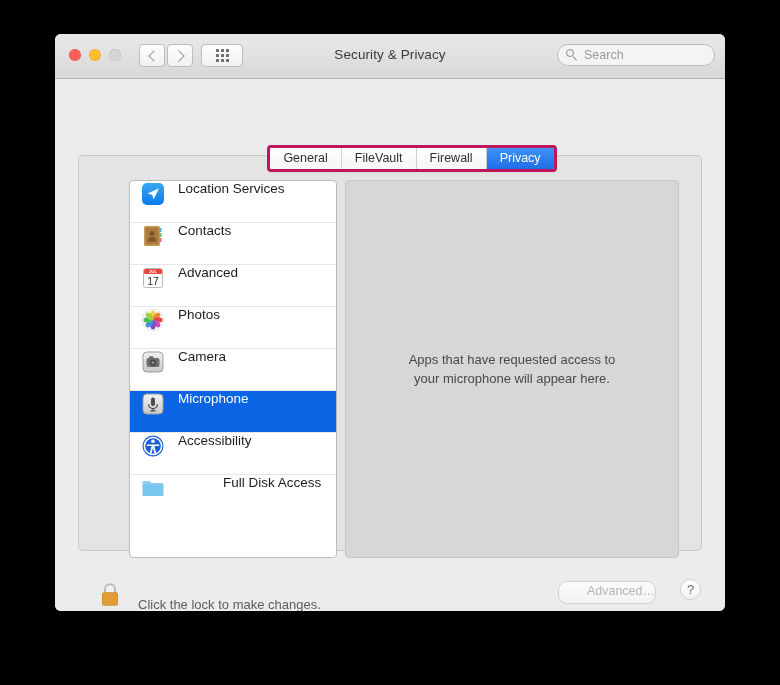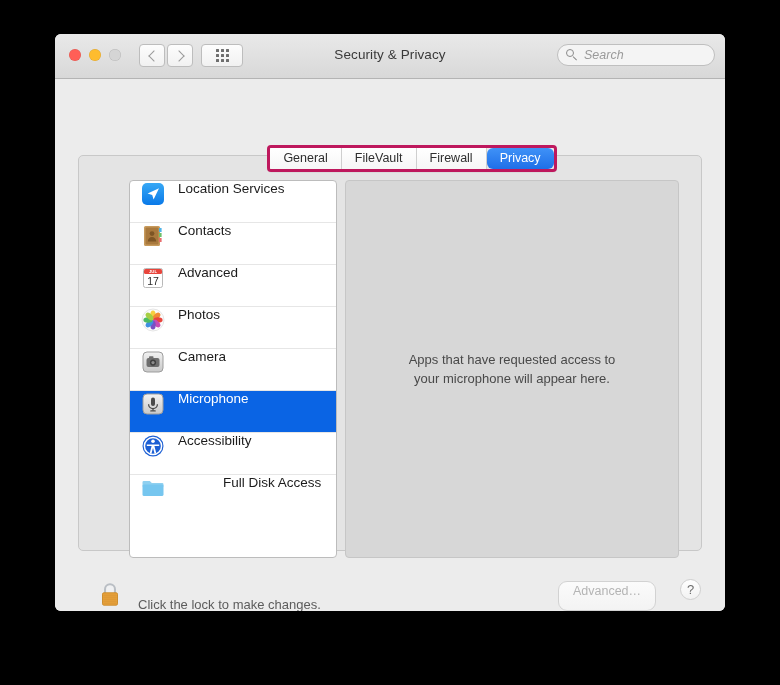--- a/index.html
+++ b/index.html
@@ -135,21 +135,20 @@
   #searchinput {
     border: none;
     outline: none;
     background: transparent;
     font-family: "Liberation Sans", sans-serif;
     font-size: 12.5px;
     color: #3a3a3a;
     margin-left: 6px;
     width: 120px;
     padding: 0;
-    font-style: italic;
   }
   #searchinput::placeholder { color: #9a9a9a; }
 
   
   #body {
     position: relative;
     height: 533px;
     background: #ececec;
   }
 
@@ -177,21 +176,20 @@
     font-size: 12.5px;
     color: #2f2f2f;
     background: linear-gradient(to bottom, #ffffff 0%, #f6f6f6 100%);
     border-right: 1px solid #cfcfcf;
     white-space: nowrap;
   }
   .tab:last-child { border-right: none; }
   .tab.active {
     background: linear-gradient(to bottom, #3f92f7 0%, #1f6fe8 100%);
     color: #ffffff;
-    border-radius: 6px;
   }
 
   
   #contentbox {
     position: absolute;
     left: 23px;
     top: 76px;
     width: 624px;
     height: 396px;
     background: #e4e4e4;
@@ -266,28 +264,28 @@
   #locktext {
     font-size: 13px;
     color: #5c5c5c;
     margin-left: 16px;
   }
   #advancedbtn {
     position: absolute;
     right: 69px;
     top: 502px;
     width: 98px;
-    height: 30px;
+    height: 23px;
     background: linear-gradient(to bottom, #fbfbfb 0%, #f3f3f3 100%);
     border: 1px solid #d2d2d2;
     border-radius: 9px;
     box-sizing: border-box;
     font-size: 12.5px;
     line-height: 19px;
-    text-align: center;
+    text-align: right;
     color: #b4b4b4;
   }
   #helpbtn {
     position: absolute;
     right: 24px;
     top: 500px;
     width: 21px;
     height: 21px;
     border-radius: 50%;
     background: linear-gradient(to bottom, #fefefe 0%, #f2f2f2 100%);

